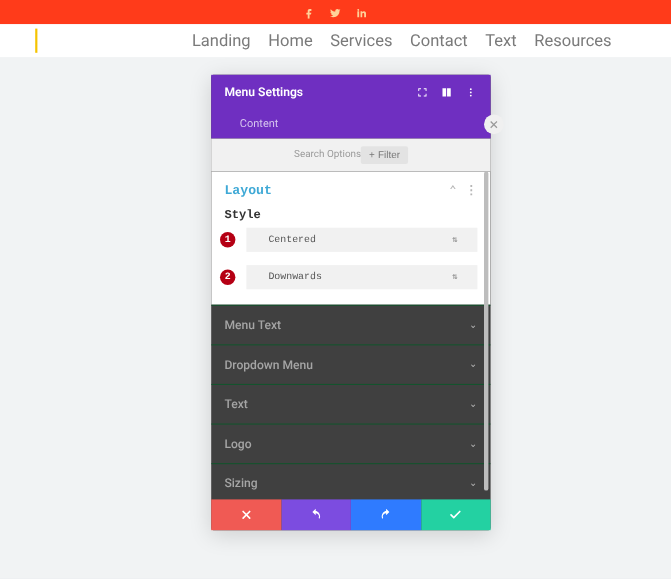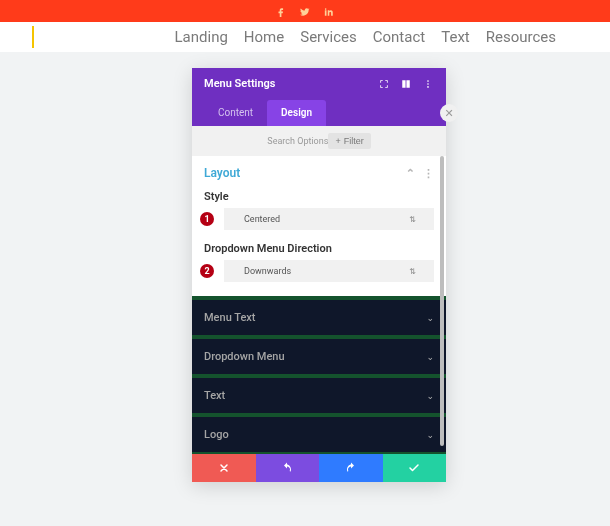--- a/index.html
+++ b/index.html
@@ -2,42 +2,42 @@
 <html><head>
 <meta charset="utf-8">
 <style>
   * { box-sizing: border-box; margin: 0; padding: 0; }
   body { font-family: -apple-system, "Segoe UI", Roboto, Arial, sans-serif; background:#e9ecef; width:610px; height:526px; overflow:hidden; position:relative; }
   .topbar { background:#ff3b1a; height:22px; display:flex; align-items:center; justify-content:center; gap:14px; }
   .topbar svg { width:10px; height:10px; fill:#ffd199; }
   .navbar { background:#fff; height:30px; display:flex; align-items:center; justify-content:flex-end; padding-right:54px; gap:16px; font-size:15px; color:#7a7a7a; position:relative; }
   .navbar .accent { position:absolute; left:32px; top:4px; width:2px; height:22px; background:#f5c400; }
   .pagebg { background:#f1f3f4; height:474px; }
-  .panel-wrap { position:absolute; left:192px; top:68px; width:254px; height:414px; background:#0f172a; box-shadow:0 4px 20px rgba(0,0,0,.15); display:flex; flex-direction:column; border-radius:2px; }
+  .panel-wrap { position:absolute; left:192px; top:68px; width:254px; height:414px; background:#404040; box-shadow:0 4px 20px rgba(0,0,0,.15); display:flex; flex-direction:column; border-radius:2px; }
   .panel-scroll-frame { position:relative; flex:1; overflow:hidden; }
   .panel-scrollbar { position:absolute; right:2px; top:0; width:4px; height:290px; background:#bdbdbd; border-radius:2px; }
   .panel-header { background:#6f2fc1; color:#fff; padding:9px 12px 0 12px; }
   .panel-title-row { display:flex; align-items:center; justify-content:space-between; margin-bottom:10px; }
   .panel-title { font-size:11px; font-weight:600; }
   .panel-title-icons { display:flex; gap:10px; align-items:center; }
   .panel-title-icons span { width:12px; height:12px; display:flex; align-items:center; justify-content:center; }
   .panel-title-icons svg { fill:#fff; width:10px; height:10px; }
-  .tabs { display:flex; gap:0; font-size:10px; }
+  .tabs { display:flex; gap:12px; font-size:10px; }
   .tab { padding:7px 14px 8px; color:#d5c4ef; cursor:pointer; }
   .tab.active { background:#8743e6; color:#fff; font-weight:600; border-radius:3px 3px 0 0; }
   .searchrow { background:#f1f1f1; display:flex; align-items:center; justify-content:center; padding:7px 10px; font-size:9px; color:#9a9a9a; }
   .filterbtn { background:#e3e3e3; border:none; padding:3px 7px; font-size:9px; color:#777; border-radius:2px; cursor:pointer; display:flex; align-items:center; gap:3px; }
-  .panel-body { background:#fff; padding:10px 12px 0 12px; }
+  .panel-body { background:#fff; padding:10px 12px 0 12px;font-family:Liberation Mono, monospace; }
   .section-head { display:flex; align-items:center; justify-content:space-between; color:#3fa9d6; font-size:12px; font-weight:600; margin-bottom:10px; cursor:pointer; }
   .section-head .collapse-icons { display:flex; gap:8px; align-items:center; color:#b6b6b6; font-size:11px; }
   .field-label { font-size:11px; color:#333; font-weight:600; margin-bottom:5px; display:flex; align-items:center; }
   .dotnum { display:inline-flex; width:14px; height:14px; border-radius:50%; background:#b50014; color:#fff; font-size:9px; align-items:center; justify-content:center; margin-right:6px; font-weight:700; position:relative; left:-4px; }
   .select { background:#f1f1f1; border:none; width:100%; font-size:9px; color:#555; padding:6px 20px; display:flex; align-items:center; justify-content:space-between; cursor:pointer; margin-bottom:12px; }
   .select .updown { font-size:8px; color:#888; letter-spacing:-2px; }
-  .acc-item { padding:11px 12px; border-top:4px solid #14532d; color:#a5a5a5; font-size:11px; font-weight:500; display:flex; align-items:center; justify-content:space-between; cursor:pointer; }
+  .acc-item { padding:11px 12px; border-top:1px solid #14532d; color:#a5a5a5; font-size:11px; font-weight:500; display:flex; align-items:center; justify-content:space-between; cursor:pointer; }
   .acc-item .chev { font-size:9px; color:#b0b0b0; }
   .panel-footer { display:flex; height:28px; }
   .panel-footer button { flex:1; border:none; color:#fff; cursor:pointer; display:flex; align-items:center; justify-content:center; }
   .panel-footer svg { width:12px; height:12px; fill:#fff; }
   .btn-close { background:#f05a54; }
   .btn-undo { background:#7c4ce0; }
   .btn-redo { background:#2f7bff; }
   .btn-save { background:#23d1a2; }
   .closebubble { position:absolute; right:-12px; top:36px; width:18px; height:18px; border-radius:50%; background:#f0f0f0; color:#999; font-size:11px; display:flex; align-items:center; justify-content:center; cursor:pointer; }
 </style>
@@ -88,21 +88,20 @@
             <svg viewBox="0 0 24 24">
               <circle cx="12" cy="5" r="2"></circle>
               <circle cx="12" cy="12" r="2"></circle>
               <circle cx="12" cy="19" r="2"></circle>
             </svg>
           </span>
       </div>
     </div>
     <div class="tabs">
       <div class="tab">Content</div>
-      <div class="tab active">Design</div>
     </div>
   </div>
 
   <div class="searchrow">
     <span>Search Options</span>
     <button class="filterbtn">
       <span>+</span>
       <span>Filter</span>
     </button>
   </div>
@@ -122,21 +121,20 @@
       <div class="field-label">Style</div>
       <div style="display:flex;align-items:center;">
         <span class="dotnum">1</span>
         <div class="select" style="flex:1;margin-bottom:0">
           <span>Centered</span>
           <span class="updown">⇅</span>
         </div>
       </div>
       <div style="height:12px"></div>
 
-      <div class="field-label">Dropdown Menu Direction</div>
       <div style="display:flex;align-items:center;">
         <span class="dotnum">2</span>
         <div class="select" style="flex:1;margin-bottom:0">
           <span>Downwards</span>
           <span class="updown">⇅</span>
         </div>
       </div>
       <div style="height:14px"></div>
     </div>
 

